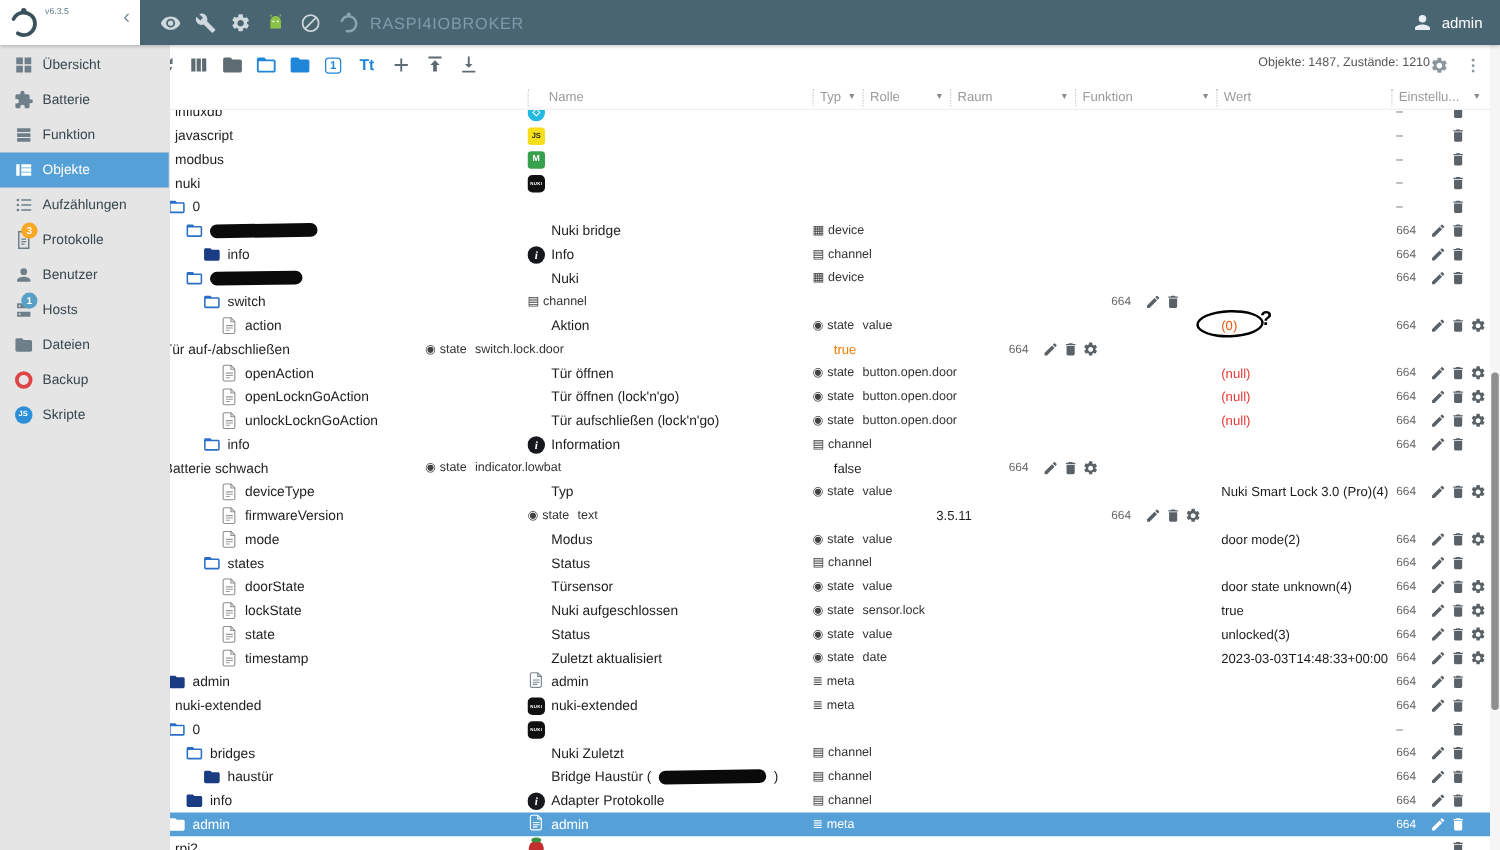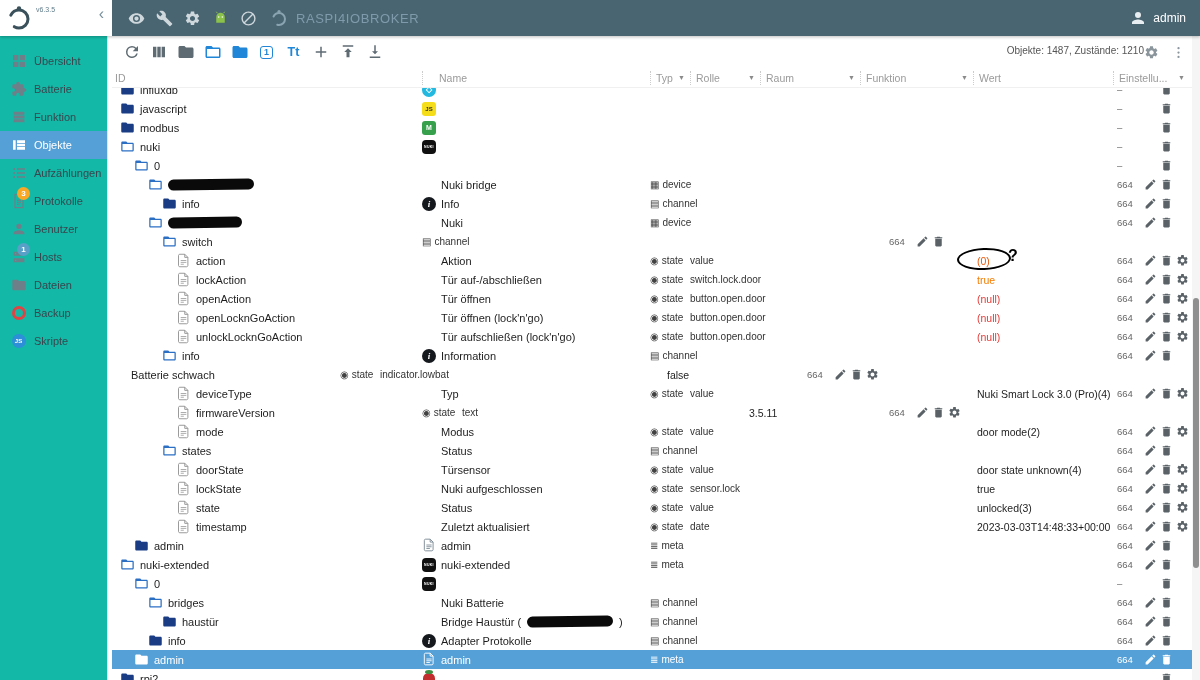--- a/index.html
+++ b/index.html
@@ -15,22 +15,22 @@
 .collapse-btn{position:absolute;right:8px;top:6px;color:#78909c;font-size:16px;cursor:pointer;line-height:1}
 .tb-icons{display:flex;align-items:center;gap:8px;margin-left:14px}
 .tb-icon{width:20px;height:20px;display:flex;align-items:center;justify-content:center;cursor:pointer}
 .tb-icon svg{width:17px;height:17px;fill:#cfd8dc}
 .brand{display:flex;align-items:center;gap:8px;margin-left:12px}
 .brand-text{color:#7f9bab;font-size:13px;letter-spacing:.6px}
 .user{margin-left:auto;margin-right:14px;display:flex;align-items:center;gap:6px;color:#fff;font-size:12px;cursor:pointer}
 .user svg{width:18px;height:18px;fill:#e8eef1}
 
 
-.sidebar{position:absolute;top:36px;left:0;width:108px;bottom:0;background:#14b8a6;
-  border-right:1px solid #e3e3e3;padding-top:11px;z-index:2}
+.sidebar{position:absolute;top:36px;left:0;width:136px;bottom:0;background:#e5e5e5;
+  border-right:1px solid #e3e3e3;padding-top:2px;z-index:2}
 .side-item{height:28px;display:flex;align-items:center;gap:7px;padding-left:10px;font-size:11px;
   color:#37474f;cursor:pointer;position:relative}
 .side-item .s-ico{width:17px;height:17px;flex:none;display:flex;align-items:center;justify-content:center}
 .side-item svg{width:16px;height:16px;fill:#6f7f89;color:#6f7f89}
 .side-item.selected{background:#56a0d8;color:#fff}
 .side-item.selected svg{fill:#fff;color:#fff}
 .badge{position:absolute;left:17px;top:0;min-width:13px;height:13px;border-radius:7px;color:#fff;
   font-size:8px;display:flex;align-items:center;justify-content:center;padding:0 2px;font-weight:bold}
 .ni-backup{width:14px;height:14px;border-radius:50%;border:3.5px solid #e04343;display:inline-block}
 .ni-scripts{width:14px;height:14px;border-radius:50%;background:#2c8fd8;color:#fff;font-size:6px;
@@ -828,29 +828,20 @@
               </svg>
             </span>
             <span class="slot act">
               <svg class="" viewBox="0 0 24 24" aria-hidden="true">
                 <use href="#i-gear"></use>
               </svg>
             </span>
           </div>
         </div>
         <div class="row">
-          <div class="cell c-id w-id">
-            <span class="indent" style="width:64px"></span>
-            <span class="tree-ico">
-              <svg class="tf file" viewBox="0 0 24 24" aria-hidden="true">
-                <use href="#i-file"></use>
-              </svg>
-            </span>
-            <span class="id-text">lockAction</span>
-          </div>
           <div class="cell c-name w-name">
             <span class="name-ico"></span>
             <span class="nm">Tür auf-/abschließen</span>
           </div>
           <div class="cell w-typ">
             <span class="type-chip">
               <span class="type-glyph">◉</span>
               <span class="type-label">state</span>
             </span>
           </div>
@@ -1606,21 +1597,21 @@
             <span class="indent" style="width:36px"></span>
             <span class="tree-ico">
               <svg class="tf open" viewBox="0 0 24 24" aria-hidden="true">
                 <use href="#i-folder-open"></use>
               </svg>
             </span>
             <span class="id-text">bridges</span>
           </div>
           <div class="cell c-name w-name">
             <span class="name-ico"></span>
-            <span class="nm">Nuki Batterie</span>
+            <span class="nm">Nuki Zuletzt</span>
           </div>
           <div class="cell w-typ">
             <span class="type-chip">
               <span class="type-glyph">▤</span>
               <span class="type-label">channel</span>
             </span>
           </div>
           <div class="cell c-rolle w-rolle">
             <span></span>
           </div>

